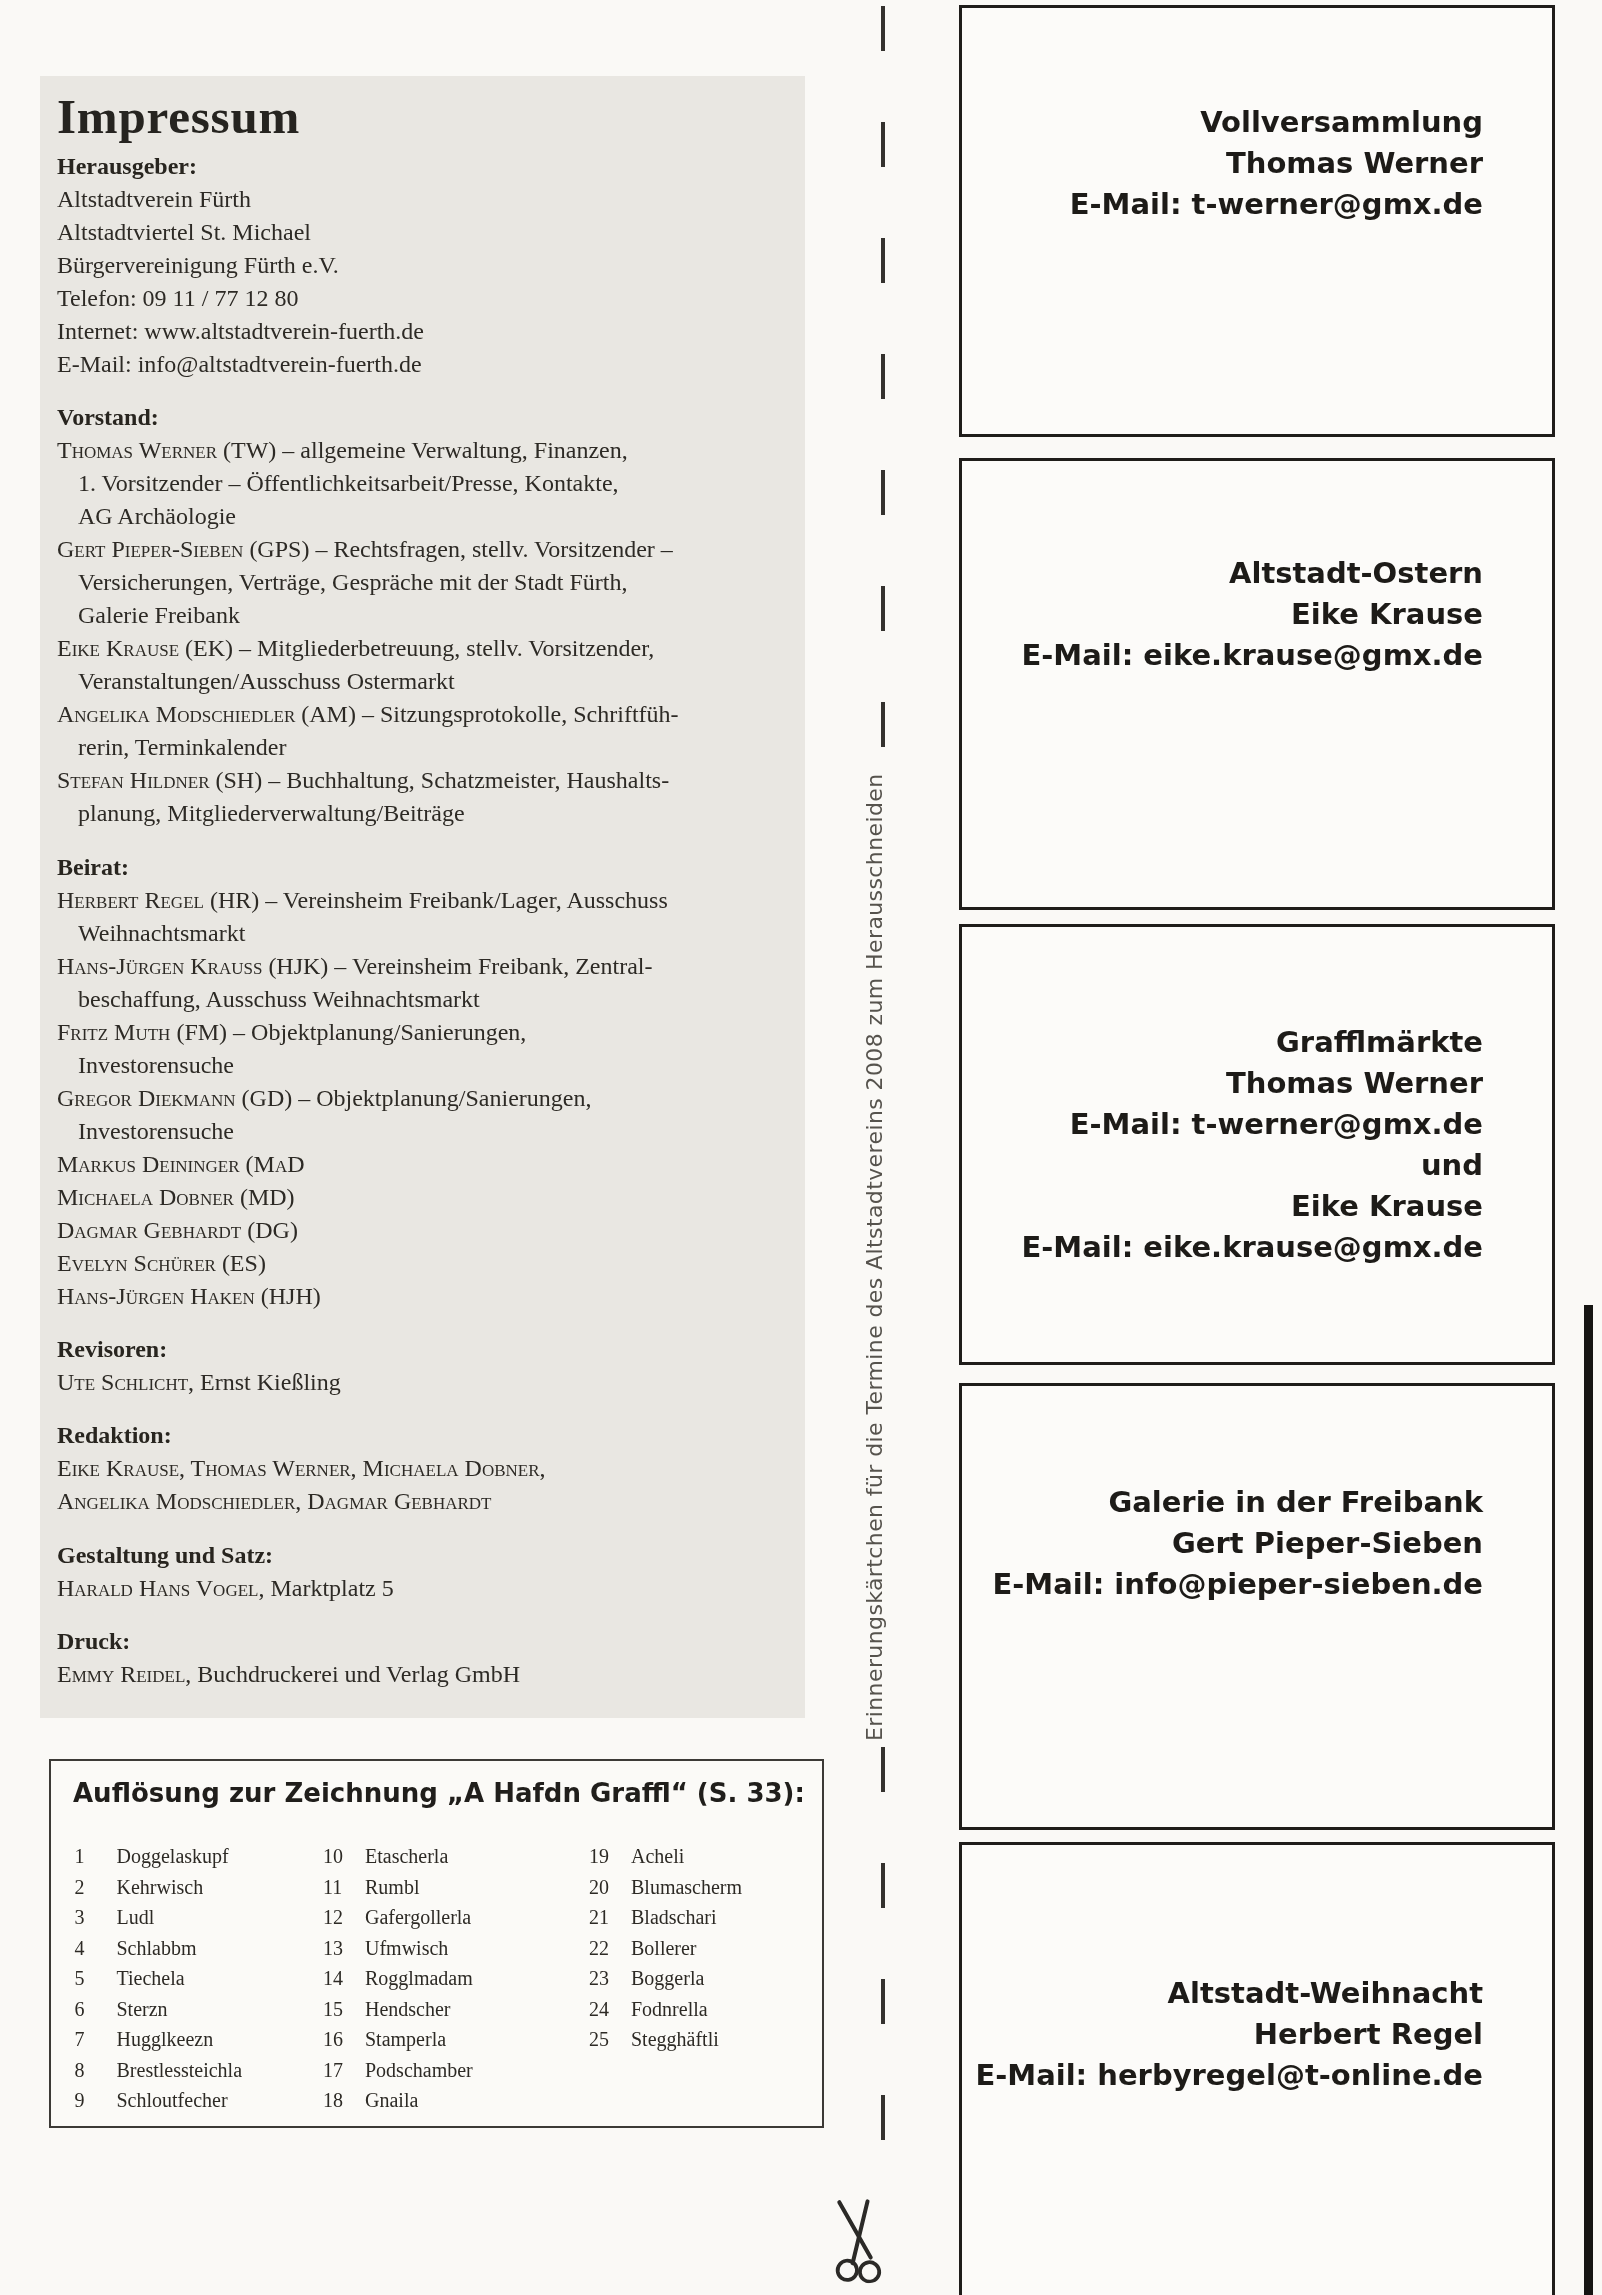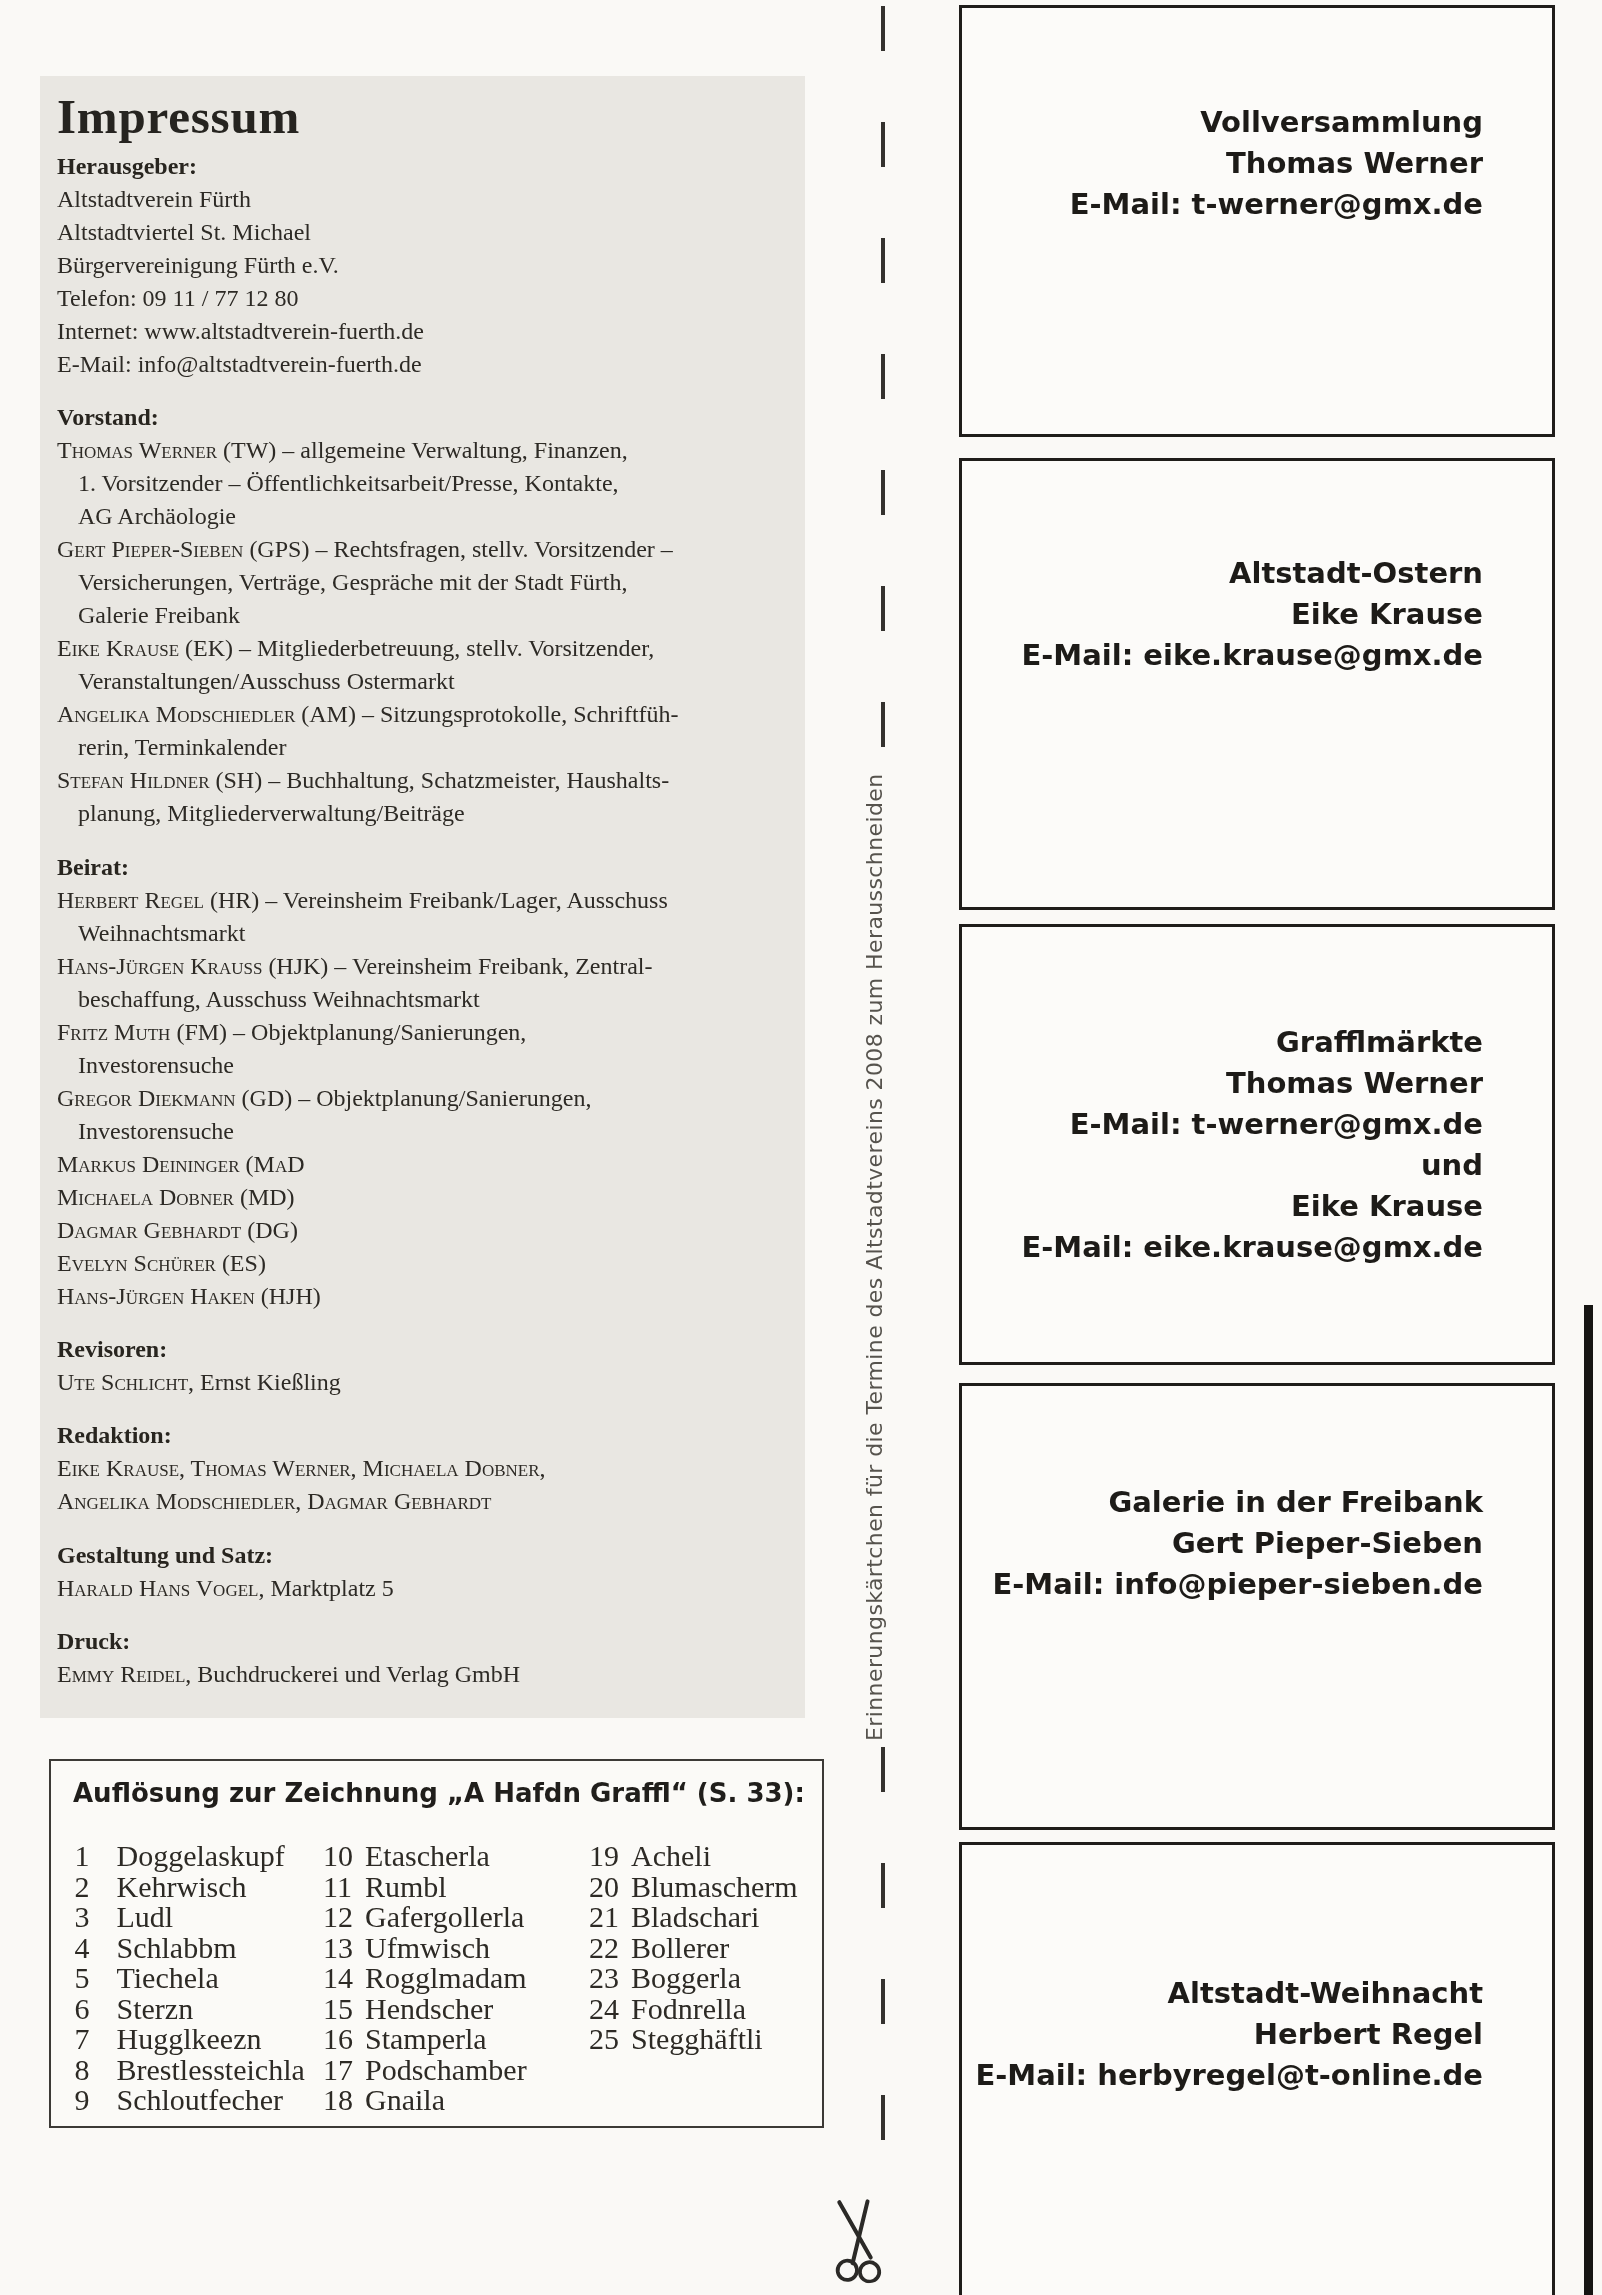--- a/index.html
+++ b/index.html
@@ -15,21 +15,21 @@
   .imp-head{font-weight:bold;color:#28251f;}
   .imp-line{white-space:nowrap;}
   .imp-line.ind{padding-left:21px;}
   .sc{font-variant:small-caps;}
 
   
   .auf-box{position:absolute;left:49px;top:1759px;width:775px;height:369px;
            border:2.3px solid #3c3a36;background:#fbfaf7;box-sizing:border-box;}
   .auf-title{position:absolute;left:22px;top:17px;margin:0;
              font-family:"DejaVu Sans", sans-serif;font-weight:bold;font-size:26px;color:#201e1b;}
-  .auf-col{position:absolute;top:80px;font-size:30px;line-height:30.5px;color:#2d2a25;}
+  .auf-col{position:absolute;top:80px;font-size:20px;line-height:30.5px;color:#2d2a25;}
   .auf-col.c0{left:23.5px;} .auf-col.c1{left:272px;} .auf-col.c2{left:538px;}
   .auf-num{display:inline-block;width:42px;}
 
   
   .dash{position:absolute;left:881px;width:3.9px;
         background:repeating-linear-gradient(to bottom,#34322e 0 45px,transparent 45px 116px);}
   .dash-top{top:6.3px;height:744px;}
   .dash-bottom{top:1747px;height:459px;}
   .cut-label{position:absolute;left:862px;top:758px;height:983px;
              writing-mode:vertical-rl;transform:rotate(180deg);

